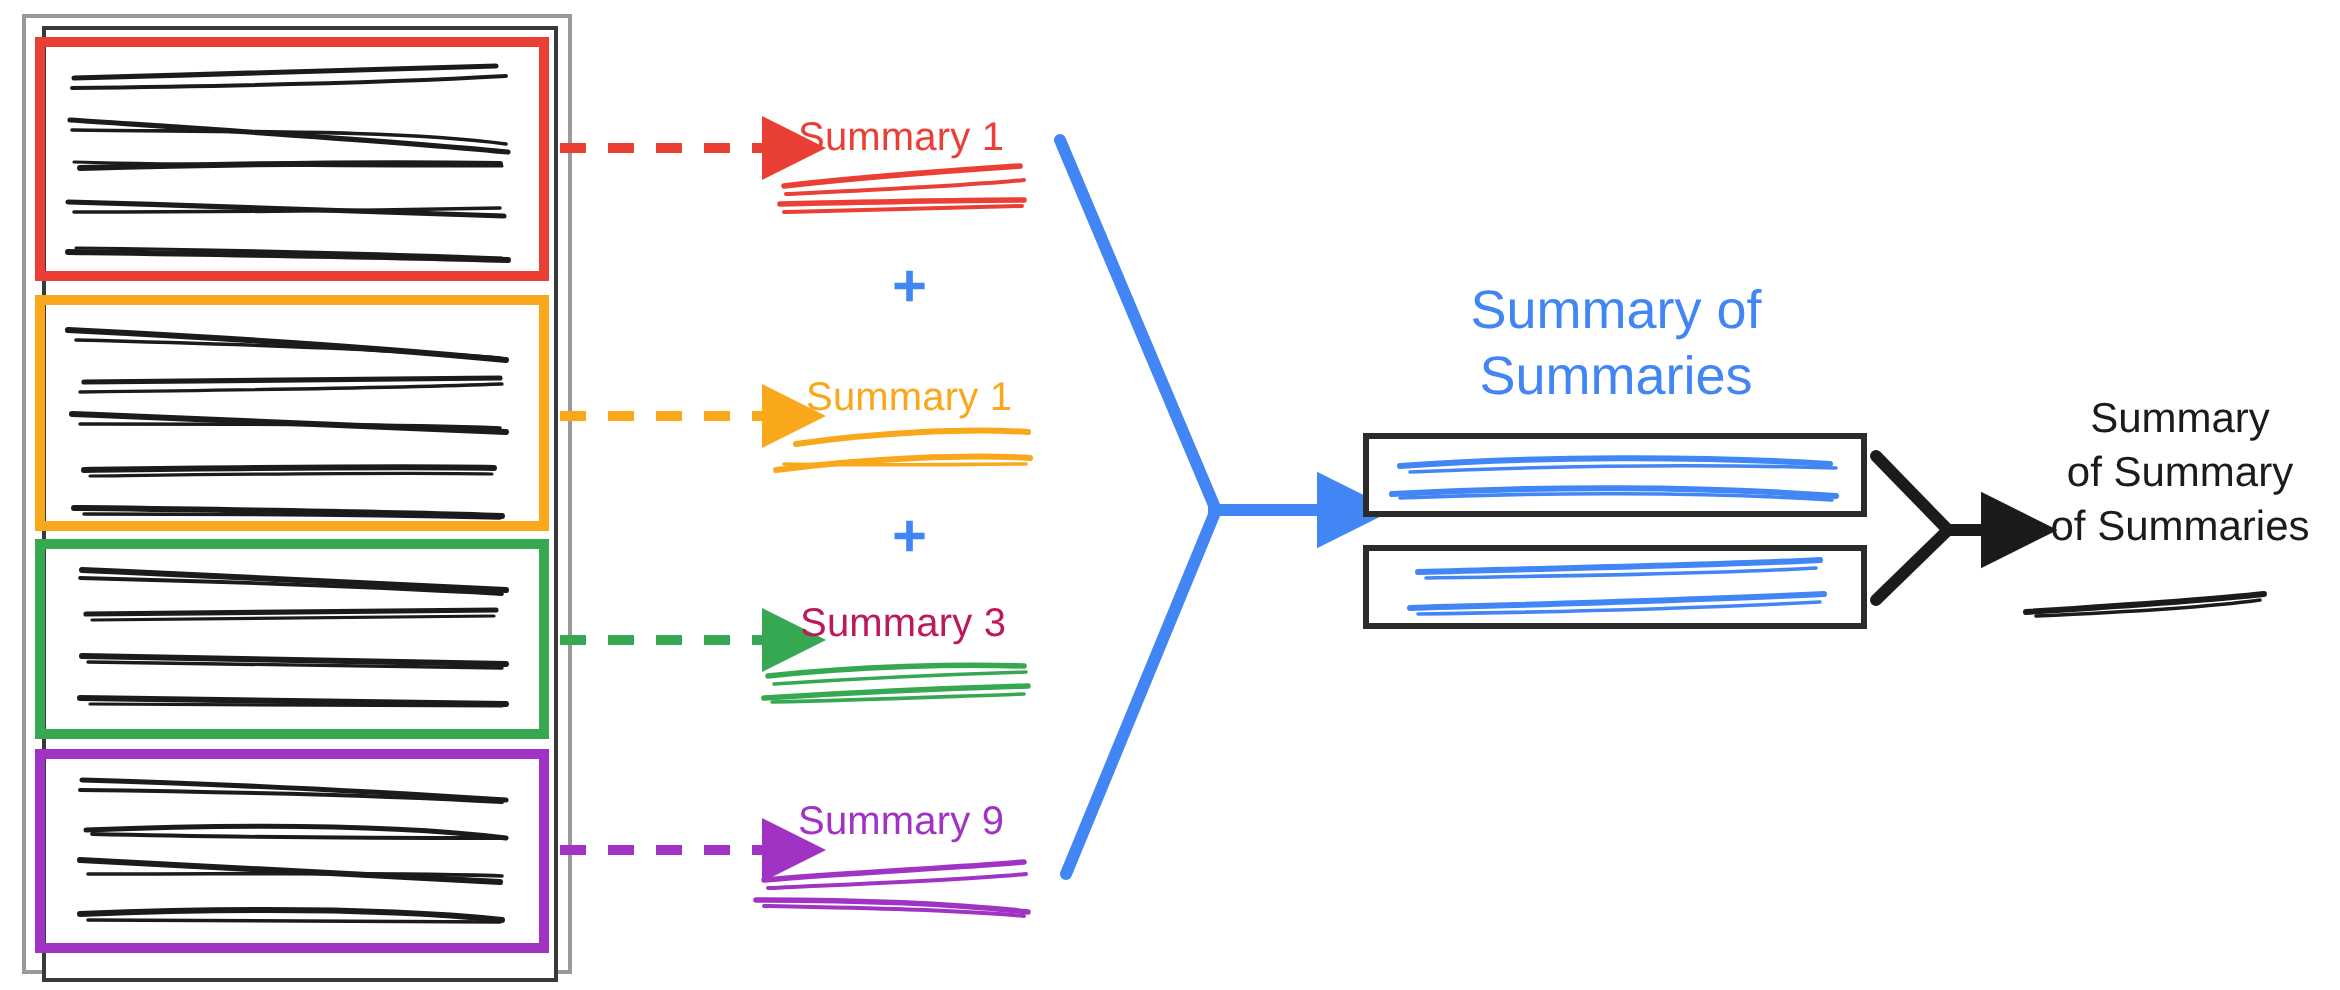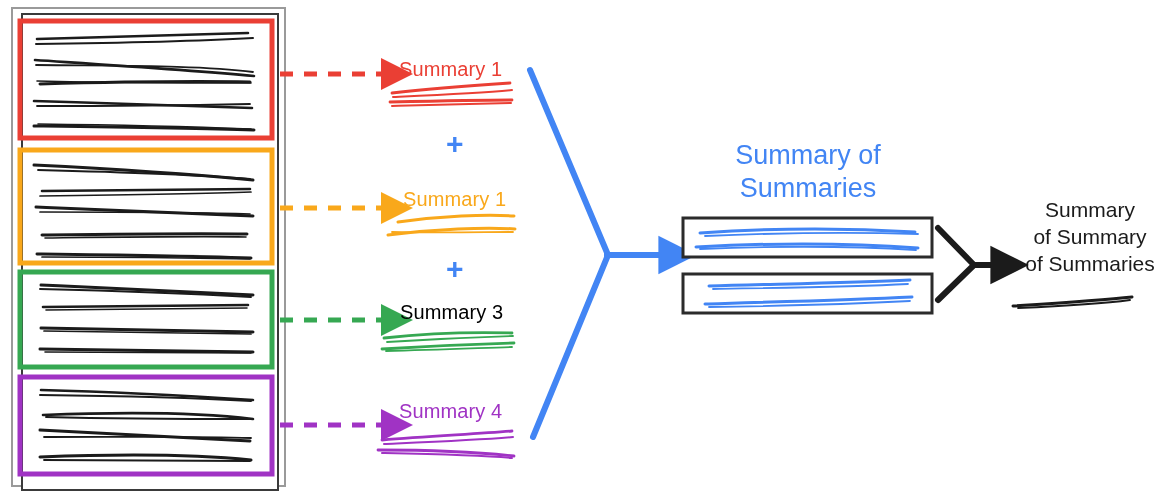--- a/index.html
+++ b/index.html
@@ -175,22 +175,22 @@
     </g>
 
     <g stroke="#1B1B1B" fill="none" stroke-linecap="round">
       <path d="M1013,306 C1060,303 1105,300 1132,297" stroke-width="3"></path>
       <path d="M1018,308 C1065,306 1108,303 1130,300" stroke-width="1.8"></path>
     </g>
   </svg>
 
   <div class="lbl sum-lbl" style="left:399px;top:58px;color:#EA3F34;">Summary 1</div>
   <div class="lbl sum-lbl" style="left:403px;top:188px;color:#F9A81B;">Summary 1</div>
-  <div class="lbl sum-lbl" style="left:400px;top:301px;color:#000000;">Summary 3</div>
-  <div class="lbl sum-lbl" style="left:399px;top:400px;color:#A033C4;">Summary 4</div>
+  <div class="lbl sum-lbl" style="left:400px;top:301px;color:#be185d;">Summary 3</div>
+  <div class="lbl sum-lbl" style="left:399px;top:400px;color:#A033C4;">Summary 9</div>
 
   <div class="lbl" style="left:446px;top:129px;color:#4285F4;font-size:30px;font-weight:700;line-height:30px;">+</div>
   <div class="lbl" style="left:446px;top:254px;color:#4285F4;font-size:30px;font-weight:700;line-height:30px;">+</div>
 
   <div class="lbl sos-title" style="left:678px;top:172px;color:#4285F4;">Summaries</div>
   <div class="lbl sos-title" style="left:678px;top:139px;color:#4285F4;">Summary of</div>
 
   <div class="lbl final-lbl" style="left:1000px;top:196px;">Summary</div>
   <div class="lbl final-lbl" style="left:1000px;top:223px;">of Summary</div>
   <div class="lbl final-lbl" style="left:1000px;top:250px;">of Summaries</div>

